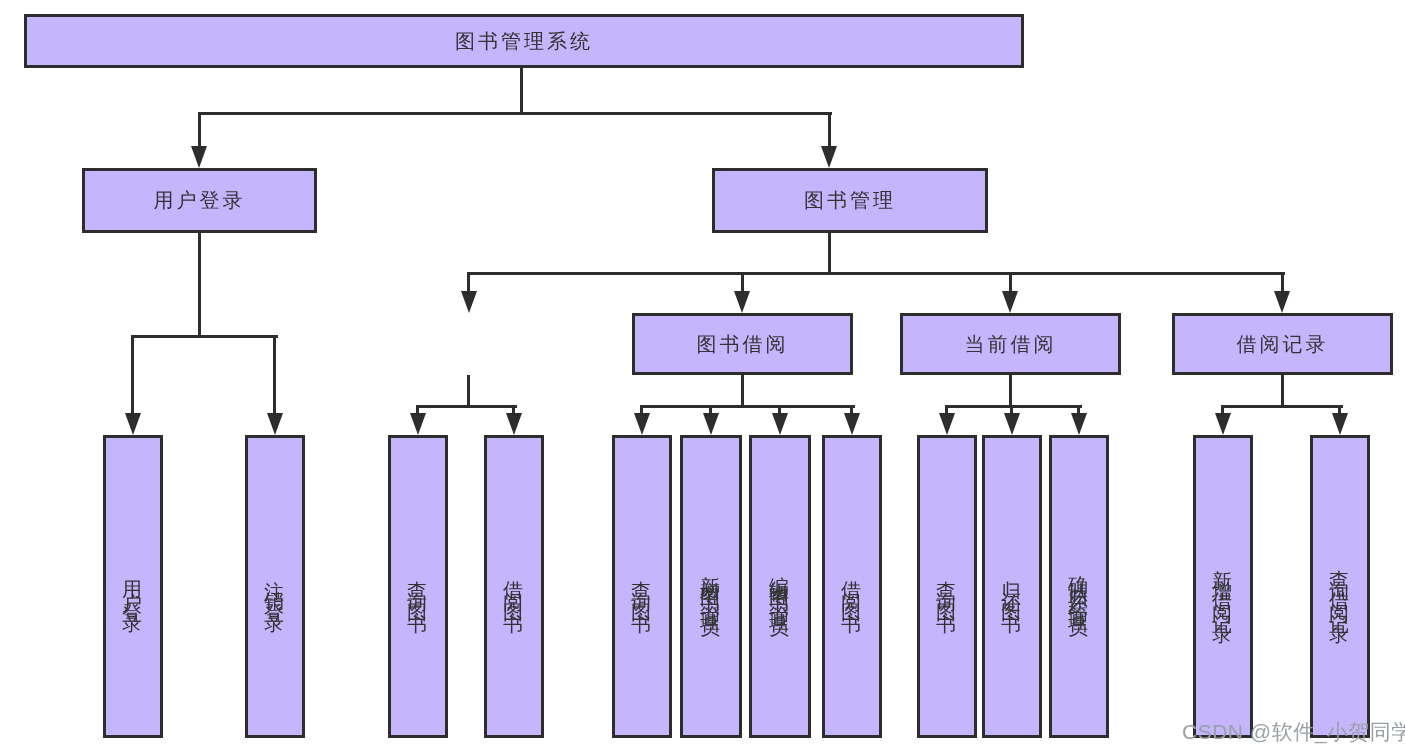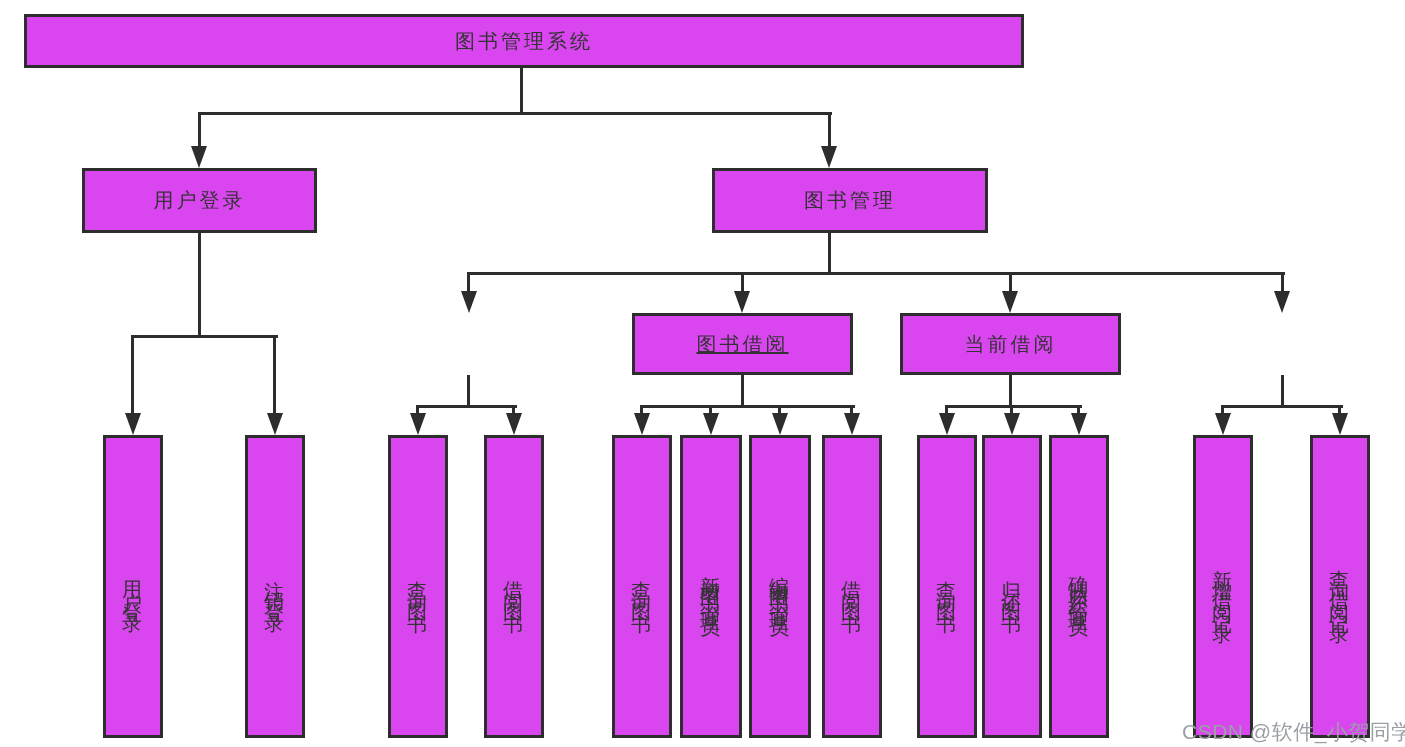--- a/index.html
+++ b/index.html
@@ -16,21 +16,21 @@
   #canvas{
     position:relative;
     width:1405px;
     height:747px;
     background:var(--background);
     overflow:hidden;
   }
   .node{
     position:absolute;
     box-sizing:border-box;
-    background:#d946ef;
+    background:#c4b5fd;
     border:3px solid var(--line);
     display:flex;
     align-items:center;
     justify-content:center;
     color:var(--text);
     font-size:20px;
     letter-spacing:3px;
     z-index:2;
   }
   .node .lbl{white-space:nowrap;}
@@ -73,25 +73,28 @@
     <span class="lbl">图书管理系统</span>
   </div>
 
   <div class="node" style="left:82px;top:168px;width:235px;height:65px;">
     <span class="lbl">用户登录</span>
   </div>
   <div class="node" style="left:712px;top:168px;width:276px;height:65px;">
     <span class="lbl">图书管理</span>
   </div>
 
-  <div class="node" style="left:632px;top:313px;width:221px;height:62px;text-decoration:underline;">
+  <div class="node" style="left:632px;top:313px;width:221px;height:62px;">
     <span class="lbl">图书借阅</span>
   </div>
   <div class="node" style="left:900px;top:313px;width:221px;height:62px;">
     <span class="lbl">当前借阅</span>
+  </div>
+  <div class="node" style="left:1172px;top:313px;width:221px;height:62px;">
+    <span class="lbl">借阅记录</span>
   </div>
 
   <div class="node leaf" style="left:103px;top:435px;width:60px;height:303px;">
     <span class="lbl">用户登录</span>
   </div>
   <div class="node leaf" style="left:245px;top:435px;width:60px;height:303px;">
     <span class="lbl">注销登录</span>
   </div>
 
   <div class="node leaf" style="left:388px;top:435px;width:60px;height:303px;">

